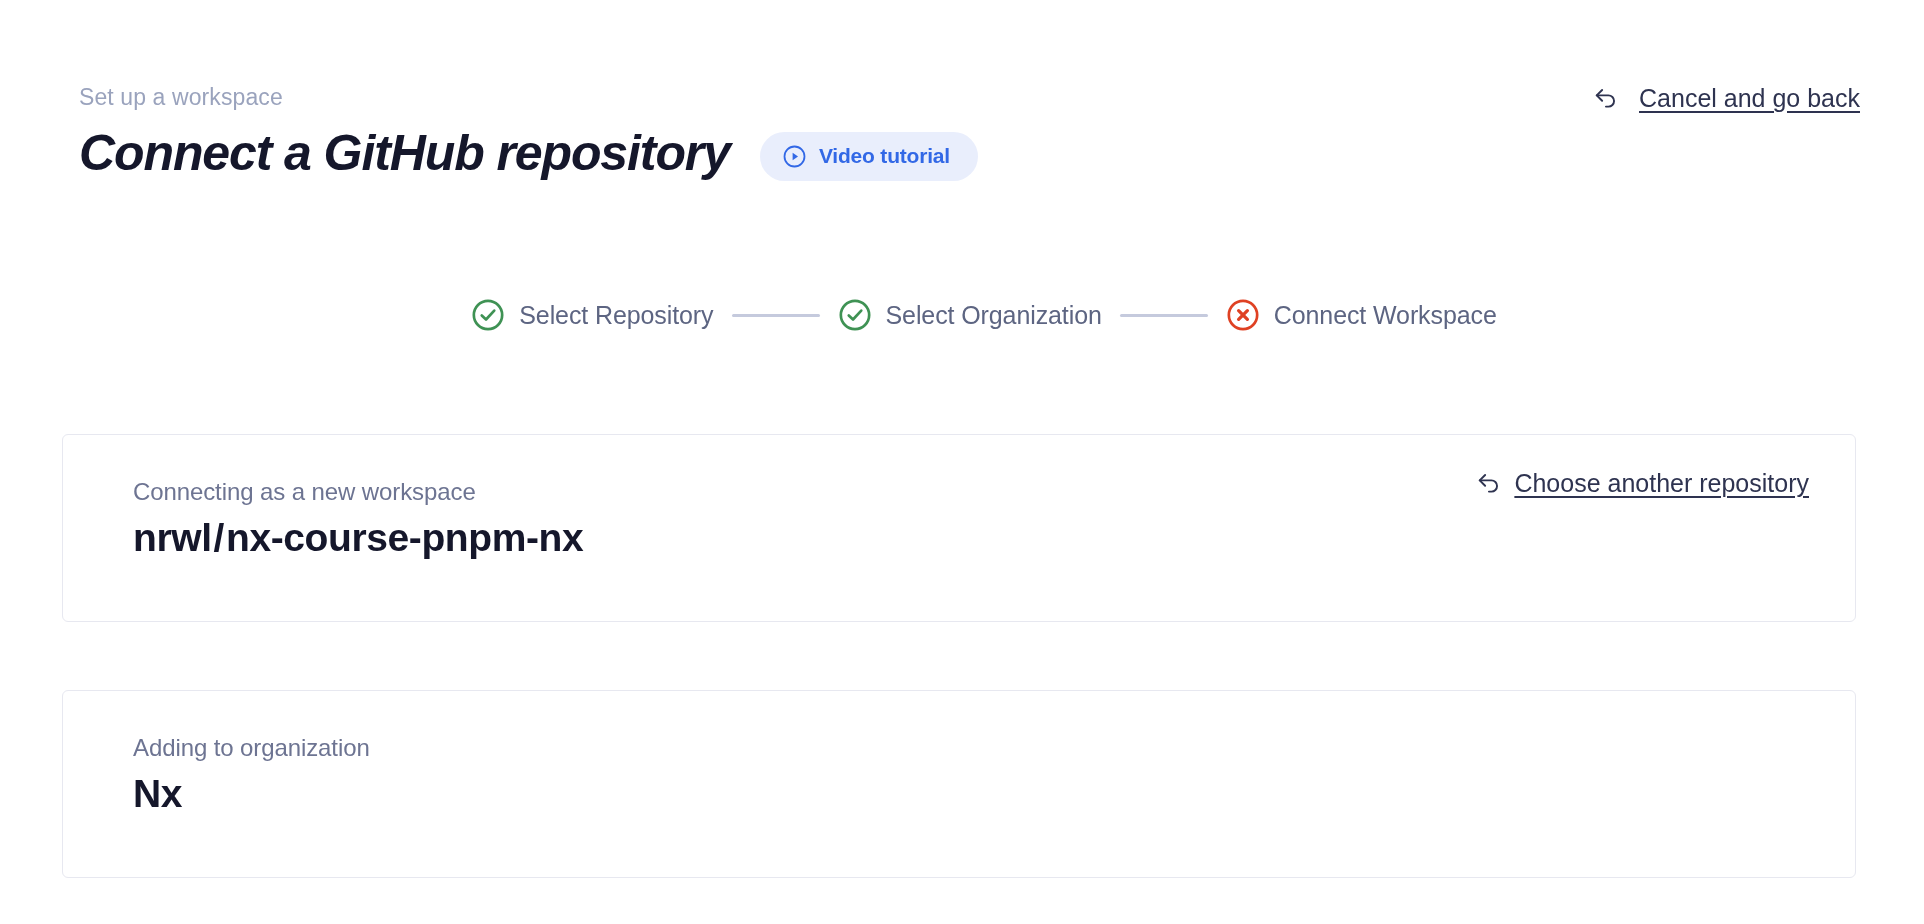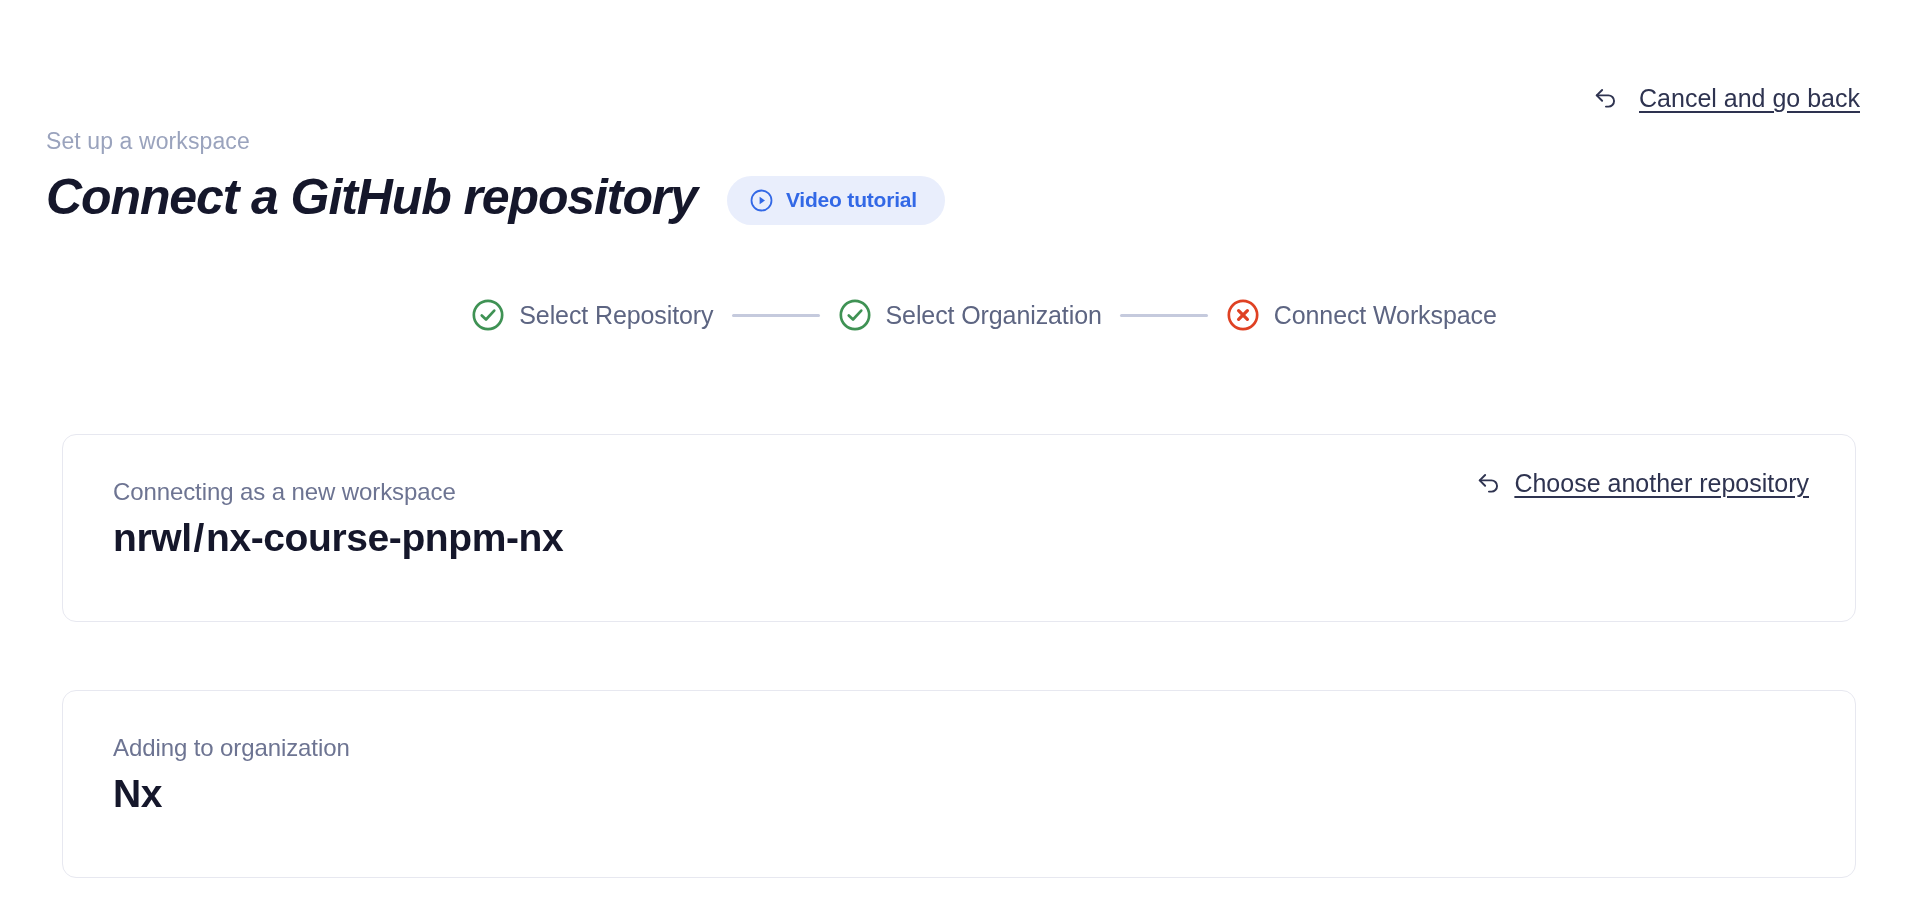--- a/index.html
+++ b/index.html
@@ -16,24 +16,23 @@
   .page {
     position: relative;
     width: 1924px;
     height: 924px;
     background: #ffffff;
   }
 
   
   .header {
     position: absolute;
-    left: 46px;
+    left: 79px;
     top: 82px;
     right: 62px;
-    margin-top: 44px;
   }
 
   .eyebrow {
     font-size: 23px;
     line-height: 30px;
     color: #9aa3bd;
     font-weight: 400;
     letter-spacing: 0.1px;
   }
 
@@ -140,23 +139,23 @@
   
   .cards {
     position: absolute;
     left: 62px;
     top: 434px;
     width: 1794px;
   }
 
   .card {
     border: 1.5px solid #e7e8f0;
-    border-radius: 14px;
+    border-radius: 6px;
     background: #ffffff;
-    padding: 41px 44px 46px 50px;
+    padding: 41px 44px 46px 70px;
     position: relative;
     min-height: 188px;
   }
 
   .card + .card { margin-top: 68px; }
 
   .card-label {
     font-size: 24px;
     line-height: 32px;
     color: #6d7492;

